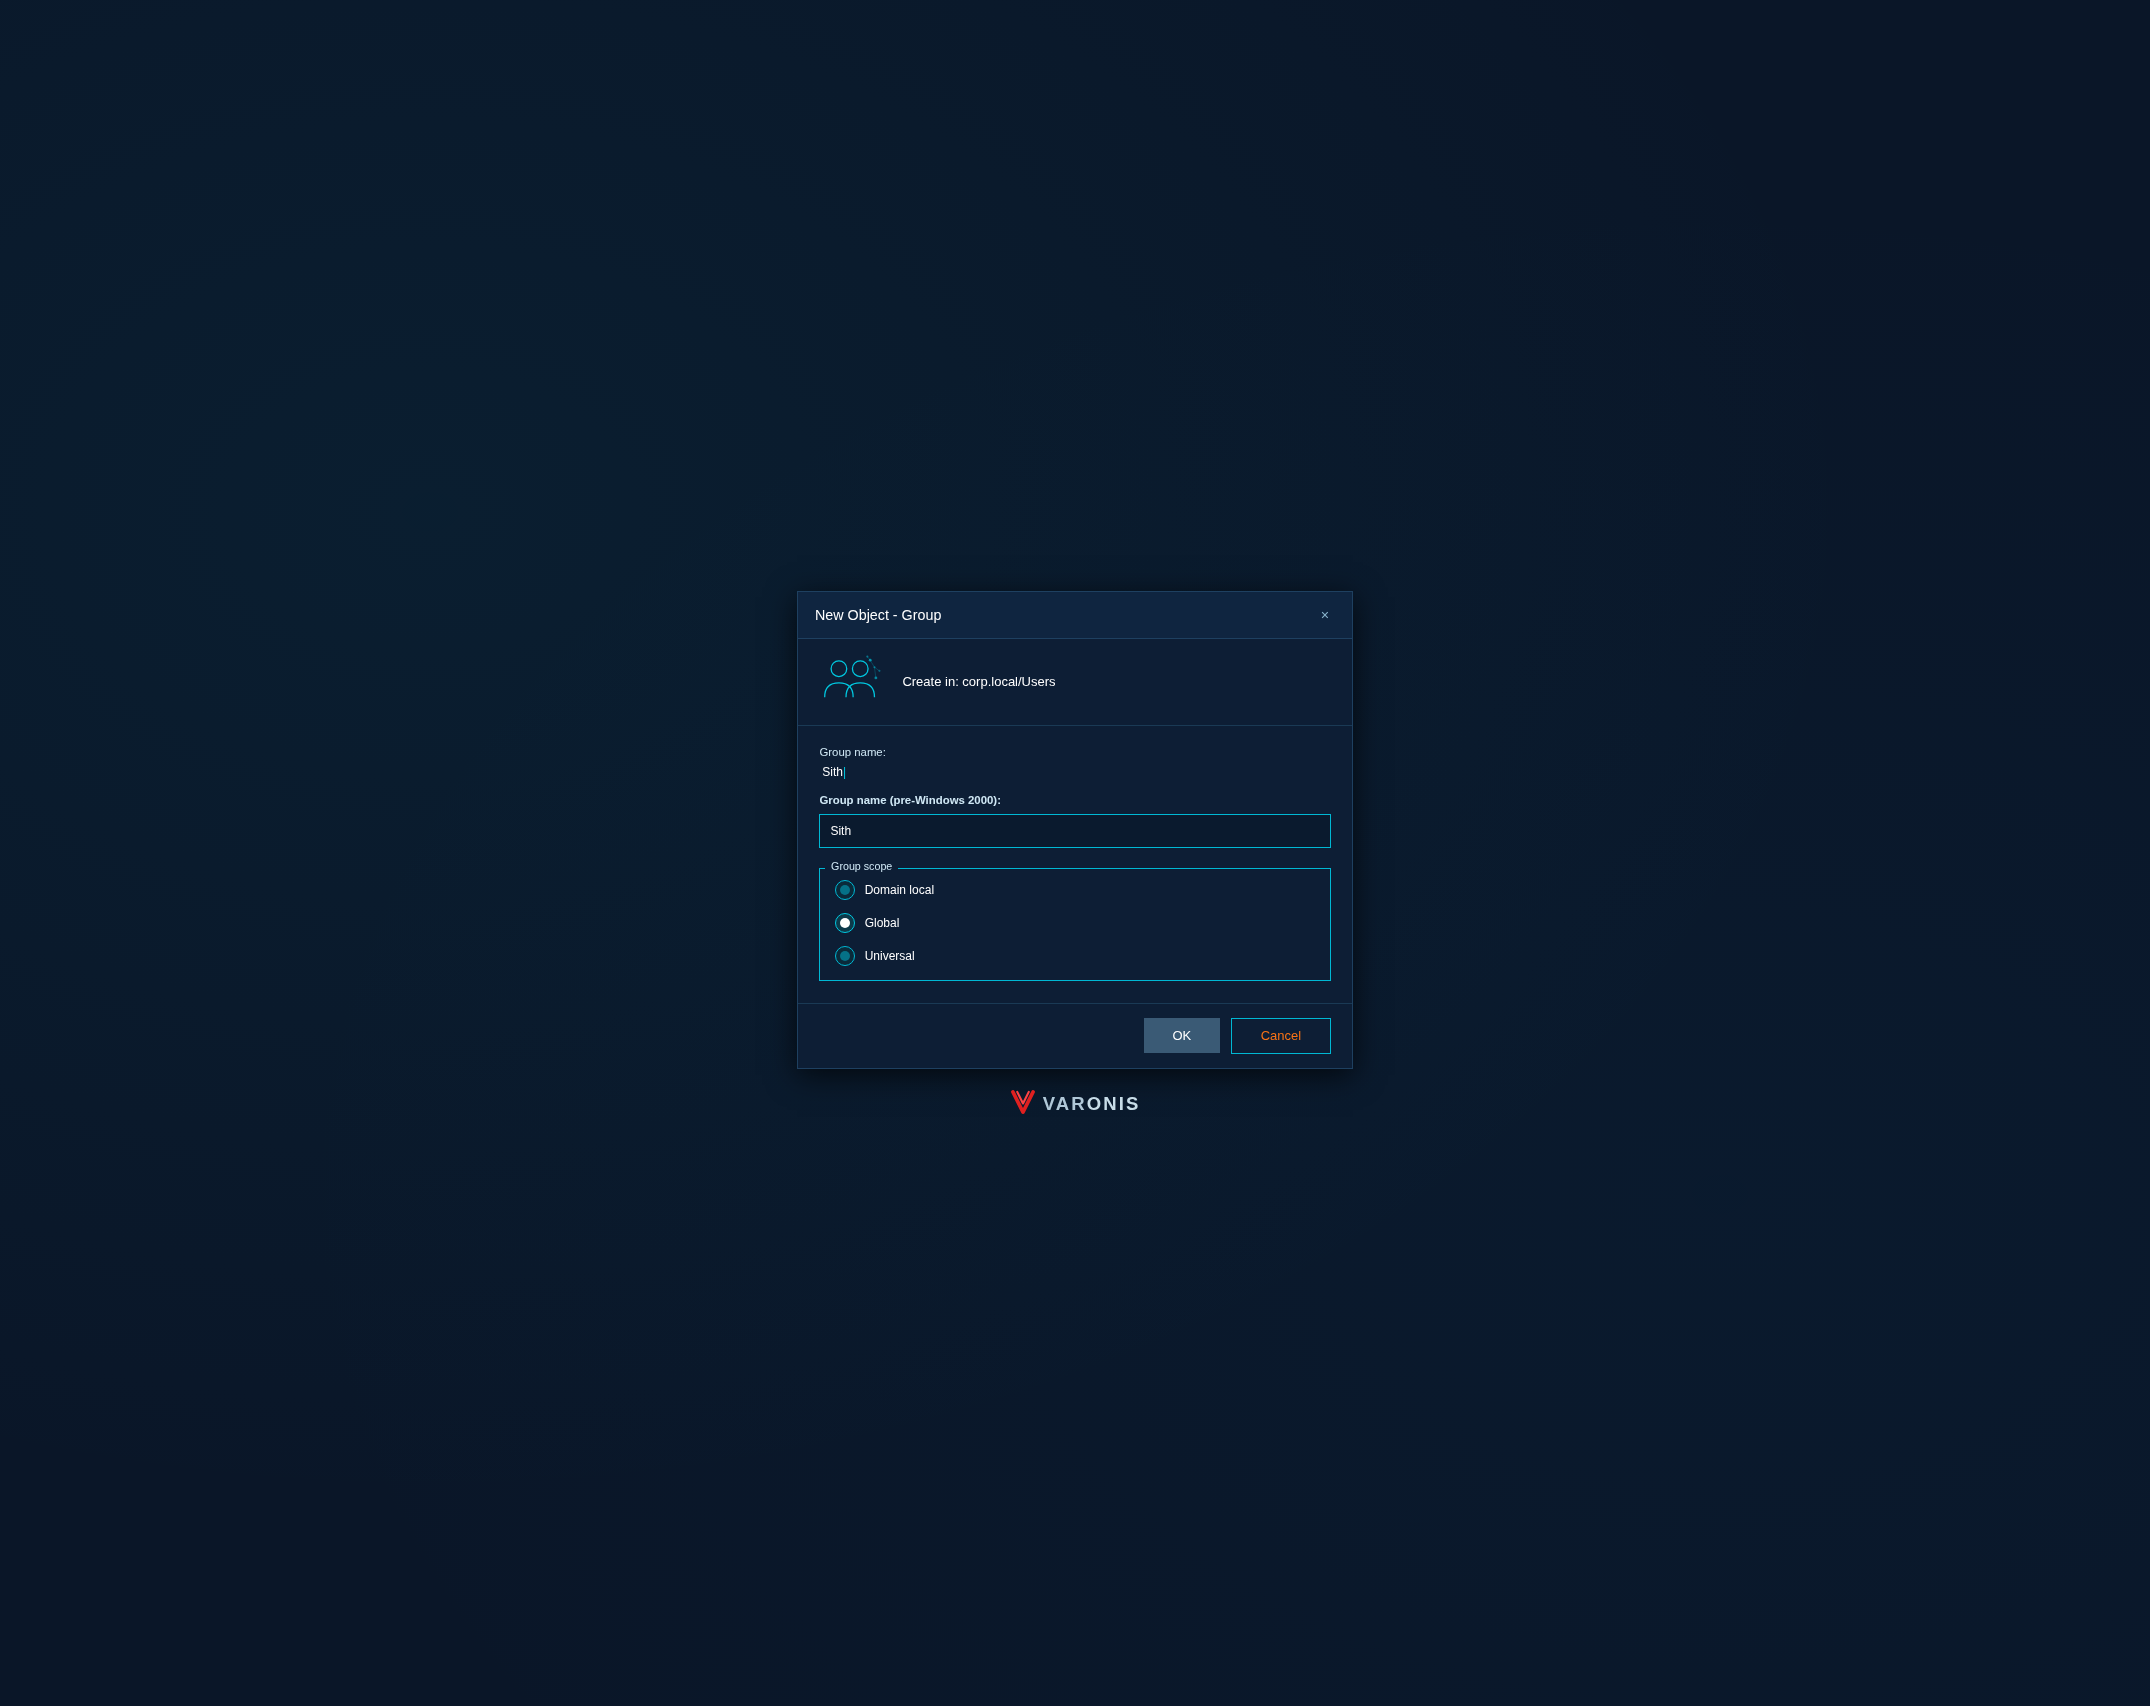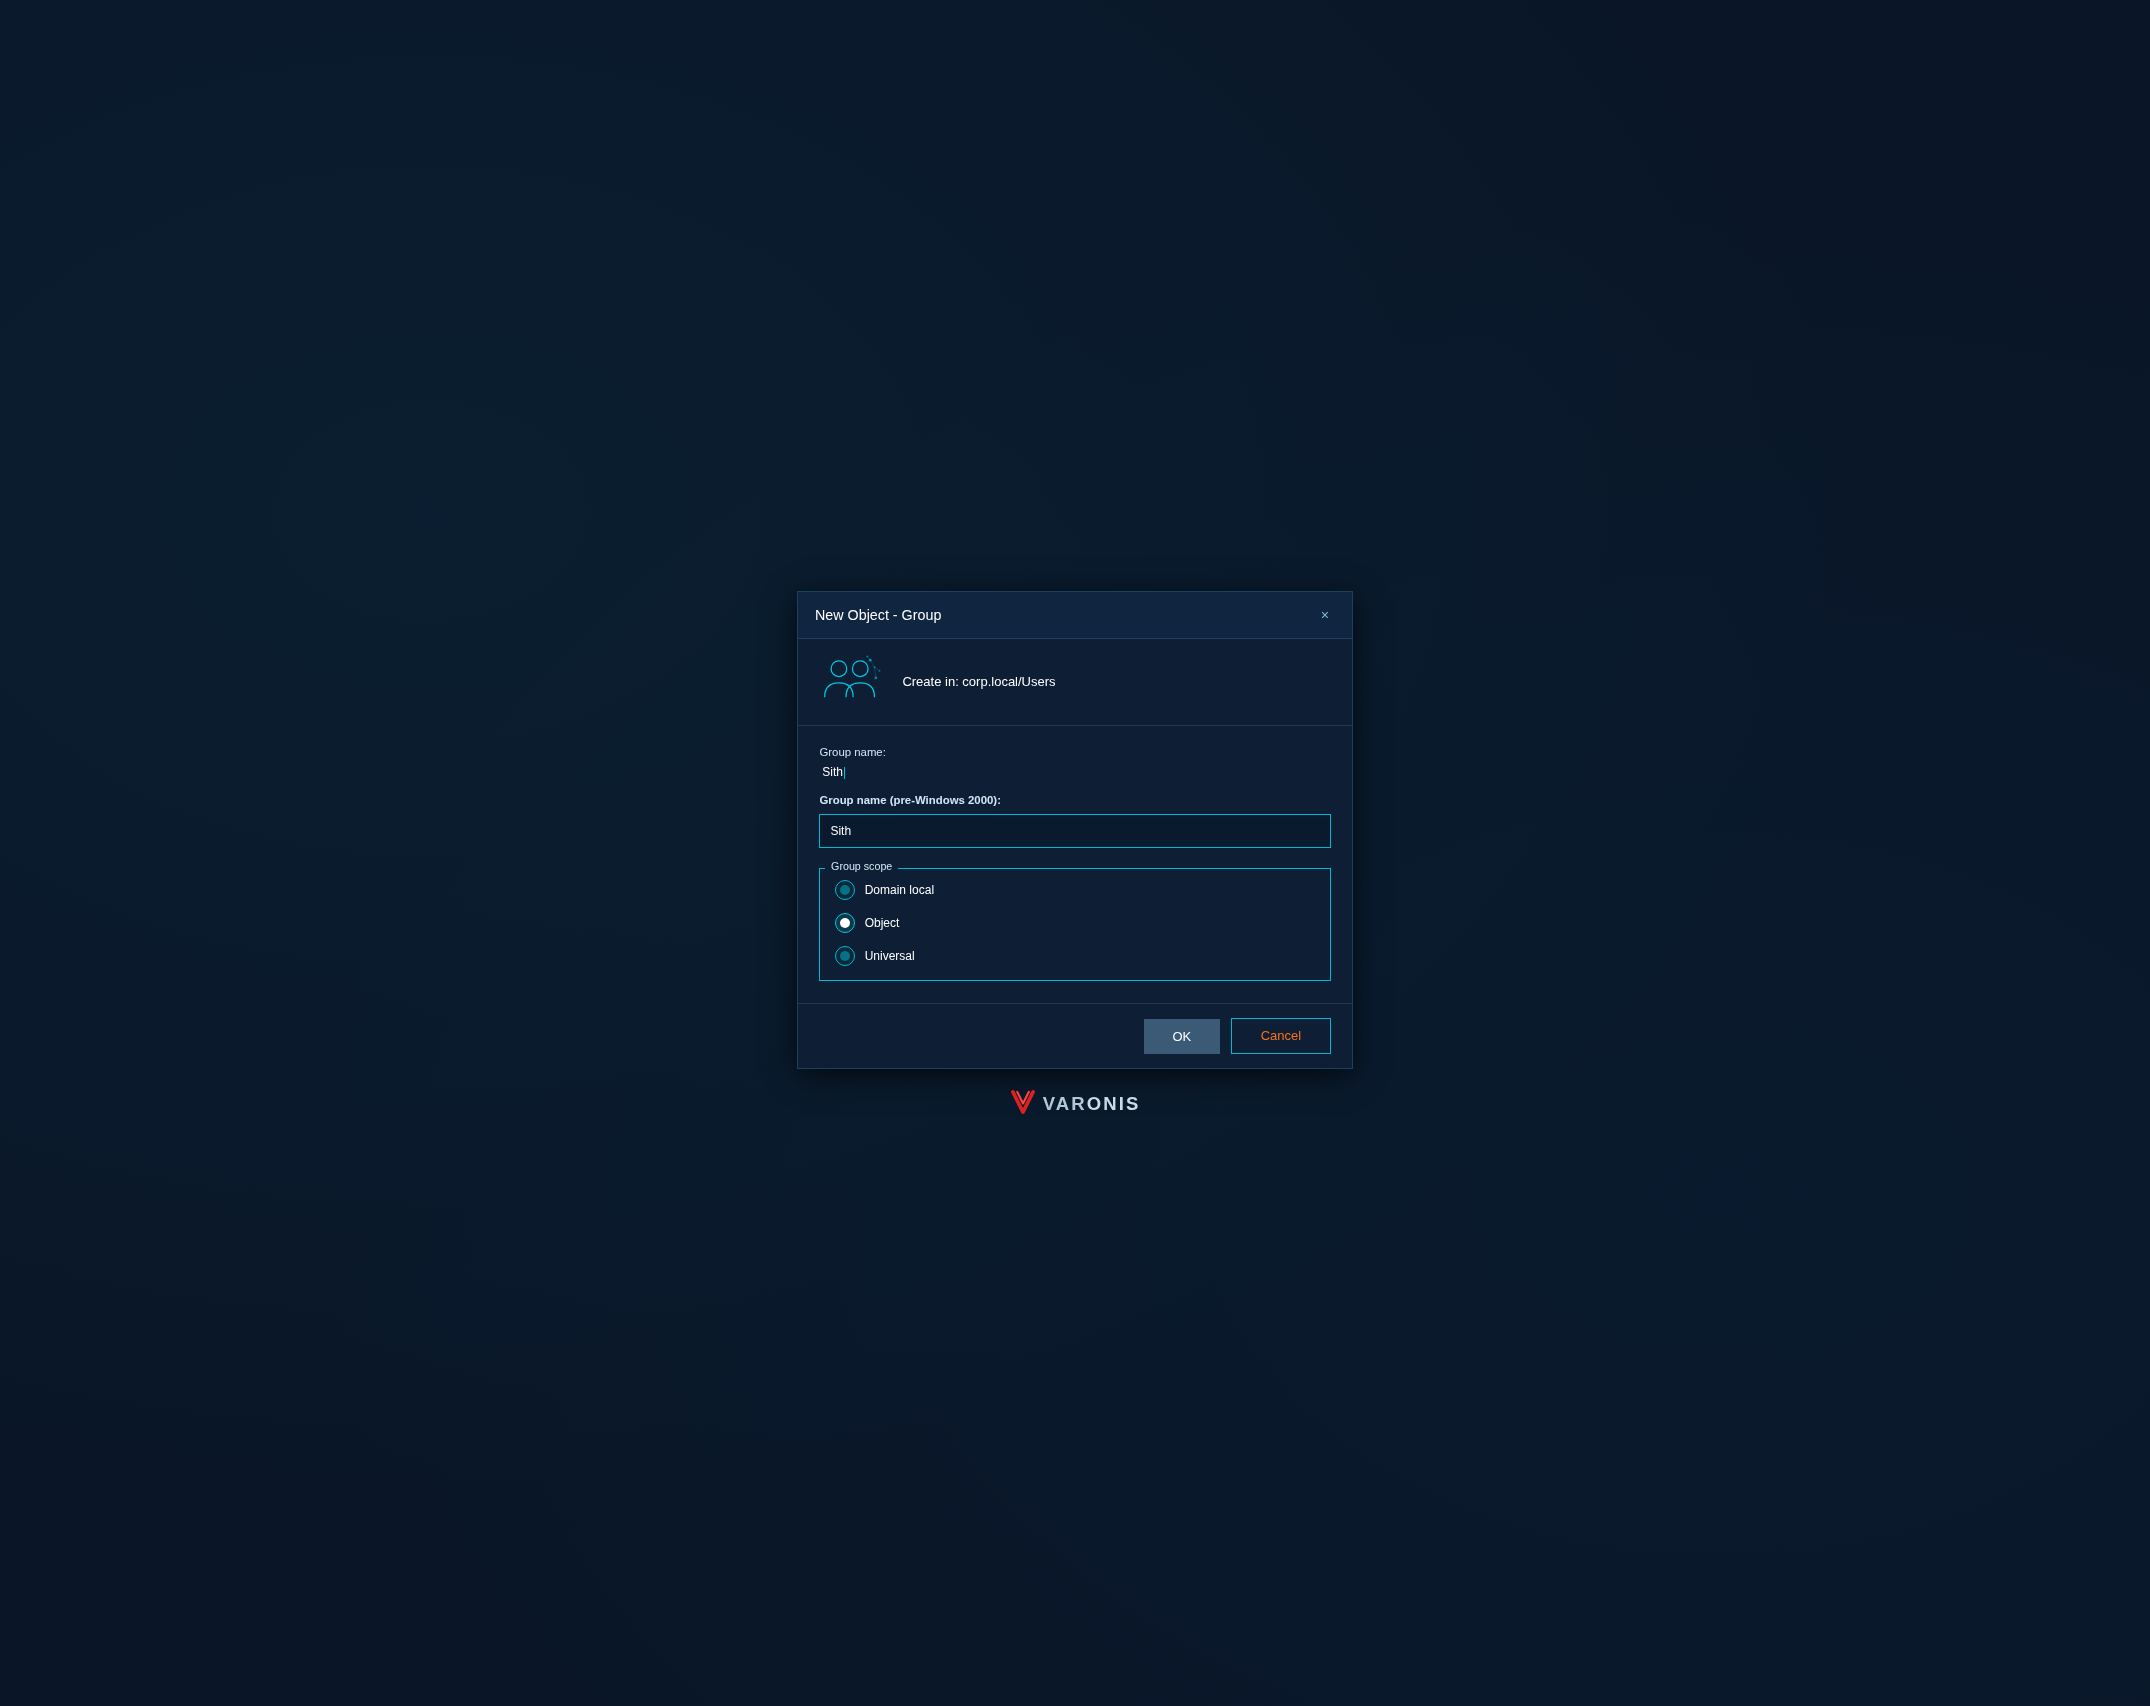--- a/index.html
+++ b/index.html
@@ -233,21 +233,21 @@
     .radio-label {
       font-size: 12px;
       color: #ffffff;
     }
 
     
     .dialog-footer {
       background: #0d1e35;
       padding: 14.3px 21.4px;
       display: flex;
-      align-items: flex-end;
+      align-items: center;
       justify-content: flex-end;
       gap: 11.4px;
     }
 
     .btn-ok {
       background: #3a5a75;
       color: #ffffff;
       border: none;
       padding: 10px 28.5px;
       font-size: 13px;
@@ -347,21 +347,21 @@
         <div class="radio-group-box">
           <span class="radio-group-legend">Group scope</span>
 
           <div class="radio-option">
             <div class="radio-circle not-selected"></div>
             <span class="radio-label">Domain local</span>
           </div>
 
           <div class="radio-option">
             <div class="radio-circle selected"></div>
-            <span class="radio-label">Object</span>
+            <span class="radio-label">Global</span>
           </div>
 
           <div class="radio-option">
             <div class="radio-circle not-selected"></div>
             <span class="radio-label">Universal</span>
           </div>
         </div>
 
 
       </div>

